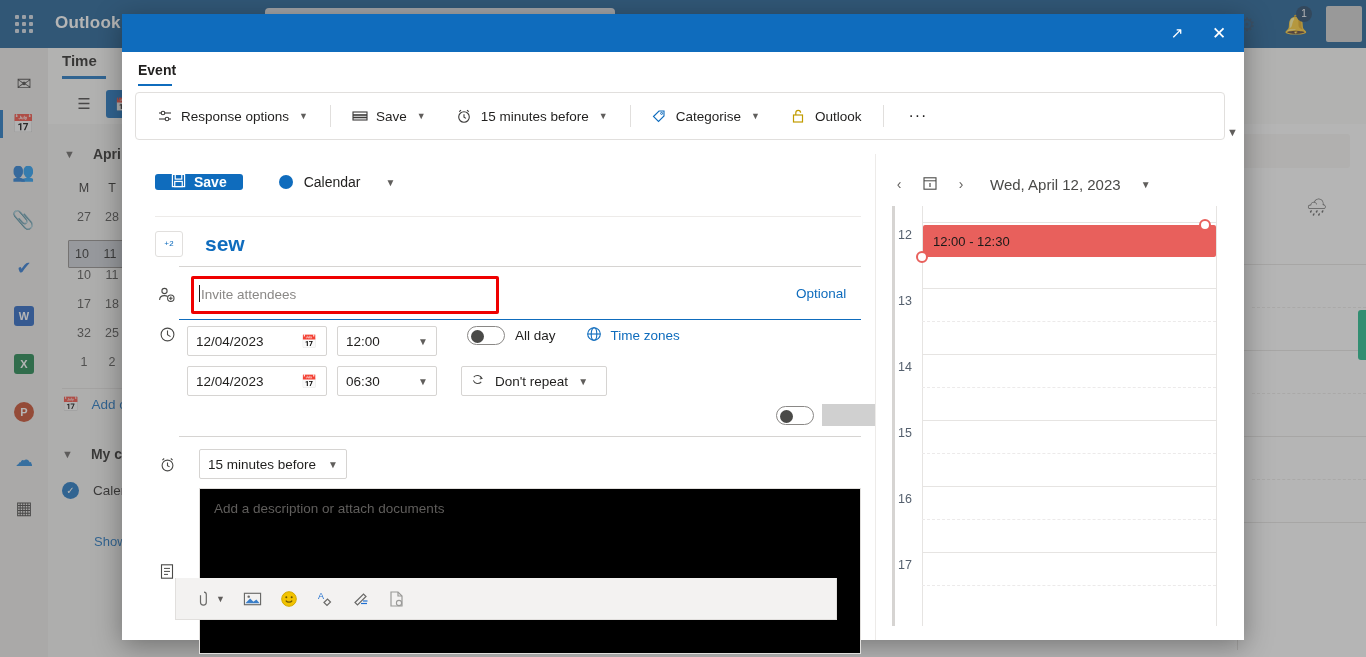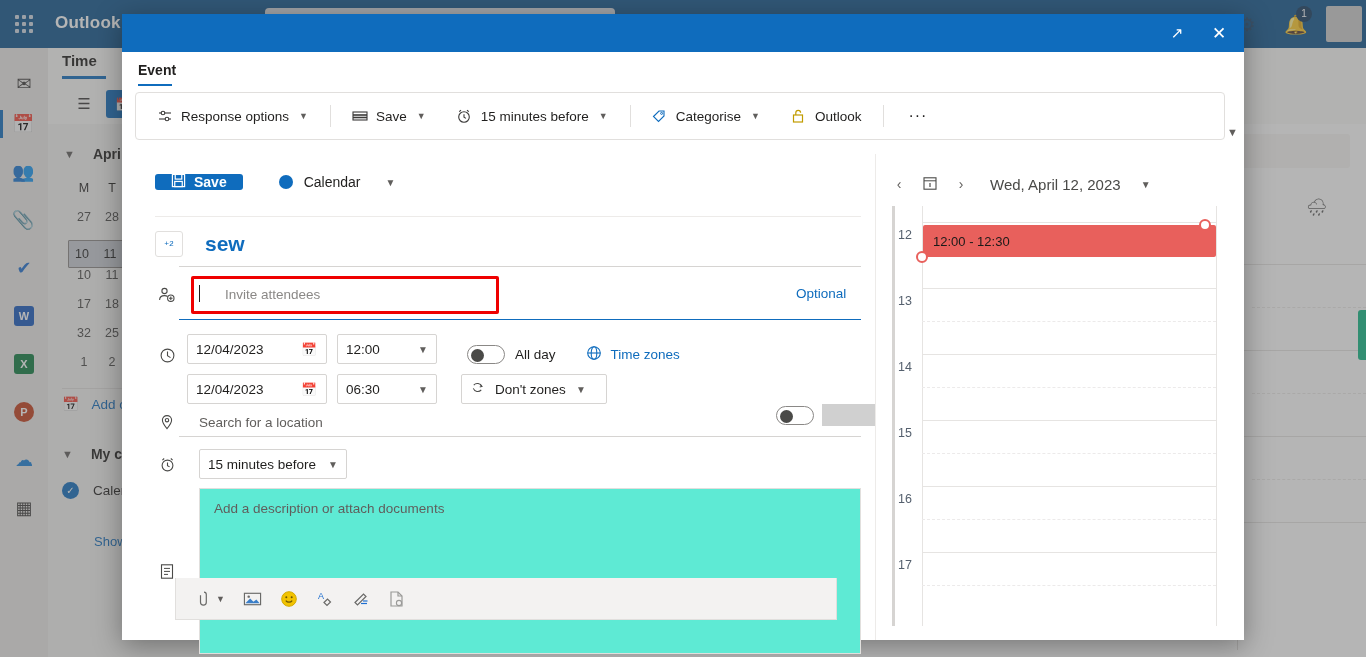--- a/index.html
+++ b/index.html
@@ -232,30 +232,30 @@
   
   .field-row { position: absolute; left: 20px; display: flex; align-items: flex-start; }
   .row-ico { width: 24px; display:flex; align-items:center; justify-content:center; color: #4a4a48; font-size: 16px; }
 
   .attendee-row { top: 120px; width: 706px; height: 42px; align-items: center; }
   .attendee-hl {
     position: absolute; left: 56px; top: 122px; width: 308px; height: 38px;
     border: 3px solid #ef0000; border-radius: 2px; background: #ffffff;
   }
   .attendee-input {
-    position: absolute; left: 66px; top: 133px; font-size: 13.5px; color: #8a8886; padding-left: 24px;
+    position: absolute; left: 66px; top: 133px; font-size: 13.5px; color: #8a8886;
   }
   .attendee-caret {
     position: absolute; left: 64px; top: 131px; width: 1px; height: 17px; background: #201f1e;
   }
   .optional-link { position: absolute; left: 661px; top: 132px; font-size: 13.5px; color: #0f6cbd; }
   .attendee-underline { position: absolute; left: 44px; top: 165px; width: 682px; height: 1px; background: #0f6cbd; }
 
   .datetime-rows { position: absolute; left: 20px; top: 172px; width: 706px; }
-  .dt-row { display: flex; align-items: flex-end; height: 38px; margin-bottom: 2px; }
+  .dt-row { display: flex; align-items: flex-start; height: 38px; margin-bottom: 2px; }
   .ctl {
     height: 30px; border: 1px solid #d6d4d2; border-radius: 2px; background: #fff;
     display: flex; align-items: center; font-size: 13.5px; color: #201f1e;
     padding: 0 8px; gap: 6px;
   }
   .ctl.date { width: 140px; justify-content: space-between; }
   .ctl.time { width: 100px; justify-content: space-between; margin-left: 10px; }
   .ctl.repeat { width: 146px; margin-left: 24px; gap: 10px; }
   .ctl-caret { color: #605e5c; font-size: 10px; }
   .ctl-ico { color: #605e5c; font-size: 13px; }
@@ -273,21 +273,21 @@
   .loc-placeholder { margin-left: 20px; font-size: 13.5px; color: #605e5c; }
   .teams-toggle-wrap { position: absolute; left: 641px; top: 250px; display: flex; align-items: center; gap: 8px; }
   .redact { width: 134px; height: 22px; background: #d0d0d0; }
   .loc-underline { position: absolute; left: 44px; top: 282px; width: 682px; height: 1px; background: #d6d4d2; }
 
   .rem-row { top: 290px; width: 706px; height: 40px; align-items: center; }
   .ctl.reminder { width: 148px; margin-left: 20px; justify-content: space-between; }
 
   
   .desc-row { position: absolute; left: 20px; top: 334px; display: flex; }
-  .desc-box { margin-left: 20px; width: 662px; height: 166px; border: 1px solid #e1dfdd; background: #5eead4; }
+  .desc-box { margin-left: 20px; width: 662px; height: 166px; border: 1px solid #e1dfdd; background: #000000; }
   .desc-placeholder { padding: 12px 14px; font-size: 13.5px; color: #605e5c; }
   .desc-toolbar {
     position: absolute; left: 40px; top: 424px; width: 662px; height: 42px;
     background: #f3f2f1; border: 1px solid #e1dfdd; border-top: none;
     display: flex; align-items: center; gap: 18px; padding-left: 20px;
   }
   .dt-ico { display: flex; align-items: center; gap: 4px; font-size: 16px; color: #605e5c; }
 
   
   .cal-nav { position: absolute; left: 0; top: 12px; width: 369px; height: 36px; display: flex; align-items: center; gap: 16px; padding-left: 16px; }
@@ -642,35 +642,26 @@
             <span class="ctl-caret">▼</span>
           </div>
           <div class="ctl repeat">
             <span class="ctl-ico">
               <svg width="15" height="15" viewBox="0 0 16 16">
                   <path d="M4 5.5A5 5 0 0112.5 7" fill="none" stroke="#4a4a48" stroke-width="1.1"></path>
                   <path d="M12 10.5A5 5 0 013.5 9" fill="none" stroke="#4a4a48" stroke-width="1.1"></path>
                   <path d="M11 4.6l1.8 2.2-2.4.6" fill="none" stroke="#4a4a48" stroke-width="1.1"></path>
                 </svg>
             </span>
-            <span>Don't zones</span>
+            <span>Don't repeat</span>
             <span class="ctl-caret">▼</span>
           </div>
         </div>
       </div>
 
-      <div class="field-row loc-row">
-        <span class="row-ico">
-          <svg width="16" height="17" viewBox="0 0 16 17">
-              <path d="M8 1.6c2.6 0 4.6 2 4.6 4.5 0 3.2-4.6 8.6-4.6 8.6S3.4 9.3 3.4 6.1c0-2.5 2-4.5 4.6-4.5z" fill="none" stroke="#4a4a48" stroke-width="1.1"></path>
-              <circle cx="8" cy="6.2" r="1.7" fill="none" stroke="#4a4a48" stroke-width="1.1"></circle>
-            </svg>
-        </span>
-        <span class="loc-placeholder">Search for a location</span>
-      </div>
       <div class="teams-toggle-wrap">
         <span class="toggle">
             <i></i>
           </span>
         <span class="redact"></span>
       </div>
       <div class="loc-underline"></div>
 
       <div class="field-row rem-row">
         <span class="row-ico">

